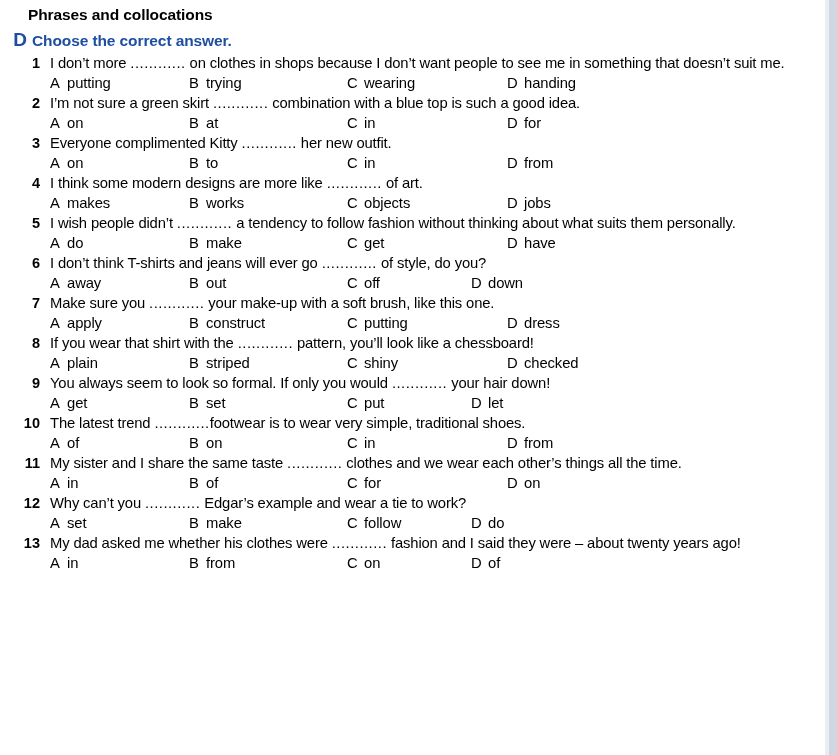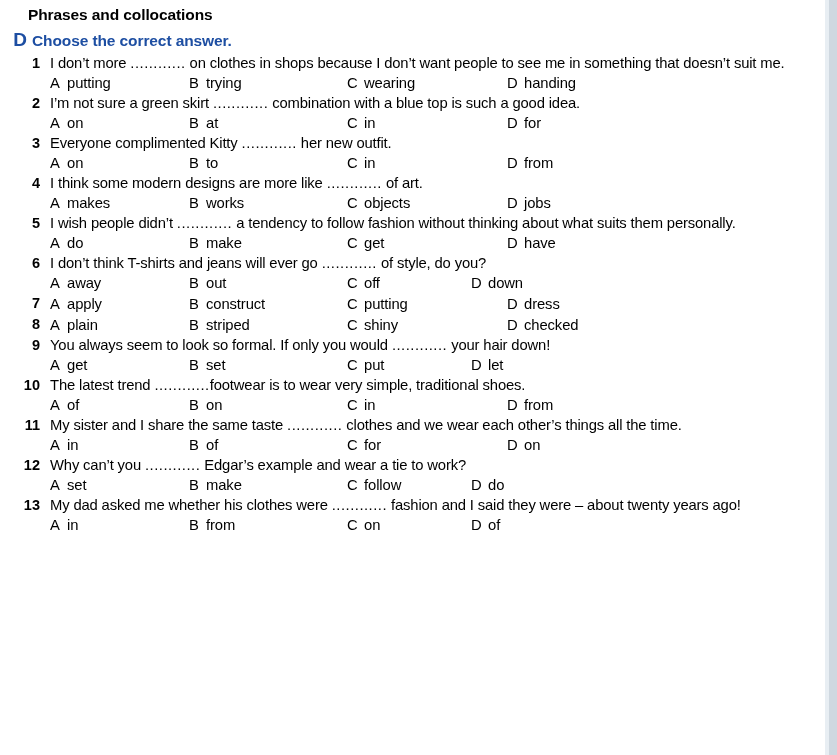--- a/index.html
+++ b/index.html
@@ -276,20 +276,21 @@
             <div class="opt">
               <span class="lbl">D</span>
               <span>down</span>
             </div>
           </div>
         </div>
       </div>
       <div class="qitem">
         <div class="qnum">7</div>
         <div class="qbody">
+          <div class="qstem"><span>Make sure you </span><span class="dots">............</span><span> your make-up with a soft brush, like this one.</span></div>
           <div class="opts cols-a">
             <div class="opt">
               <span class="lbl">A</span>
               <span>apply</span>
             </div>
             <div class="opt">
               <span class="lbl">B</span>
               <span>construct</span>
             </div>
             <div class="opt">
@@ -299,20 +300,21 @@
             <div class="opt">
               <span class="lbl">D</span>
               <span>dress</span>
             </div>
           </div>
         </div>
       </div>
       <div class="qitem">
         <div class="qnum">8</div>
         <div class="qbody">
+          <div class="qstem"><span>If you wear that shirt with the </span><span class="dots">............</span><span> pattern, you’ll look like a chessboard!</span></div>
           <div class="opts cols-a">
             <div class="opt">
               <span class="lbl">A</span>
               <span>plain</span>
             </div>
             <div class="opt">
               <span class="lbl">B</span>
               <span>striped</span>
             </div>
             <div class="opt">

